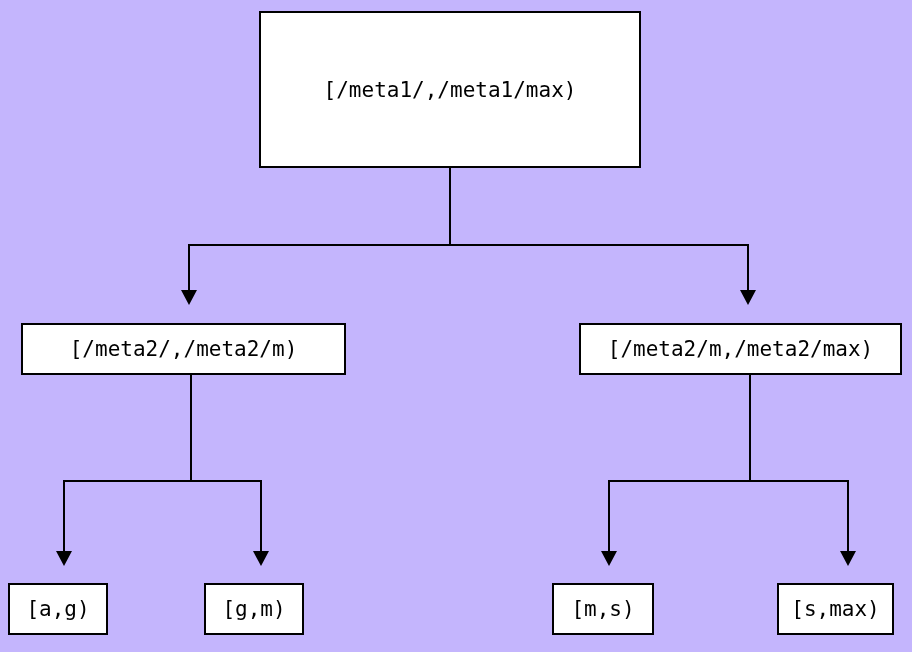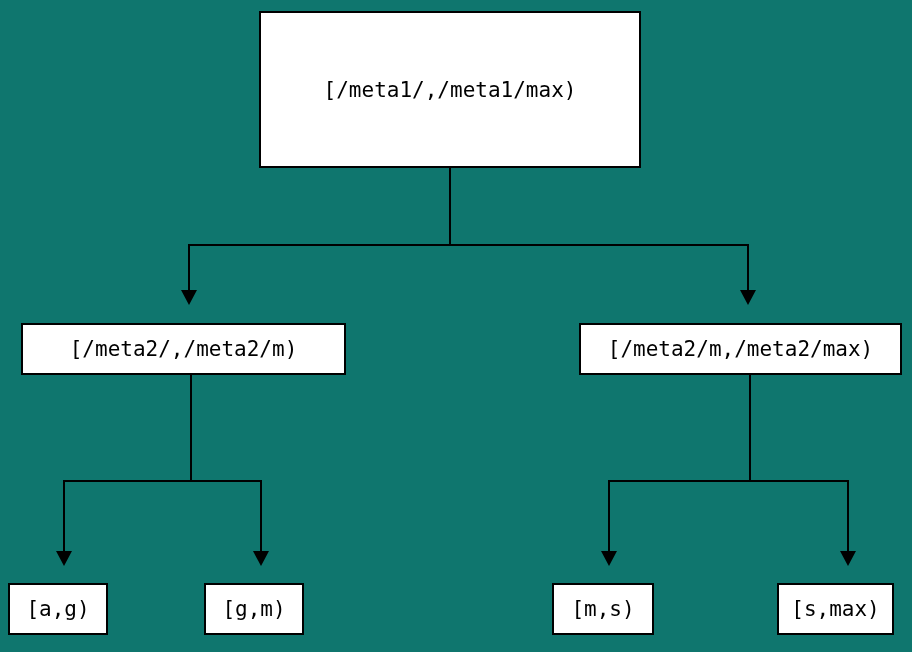--- a/index.html
+++ b/index.html
@@ -8,21 +8,21 @@
     padding: 0;
     background: #ffffff;
   }
   body {
     font-family: "DejaVu Sans Mono", "Liberation Mono", monospace;
   }
   #diagram-root {
     position: relative;
     width: 912px;
     height: 652px;
-    background: #0f766e;
+    background: #c4b5fd;
     overflow: hidden;
   }
   svg.diagram-canvas {
     display: block;
     width: 912px;
     height: 652px;
   }
   .node-box {
     fill: #ffffff;
     stroke: #000000;

